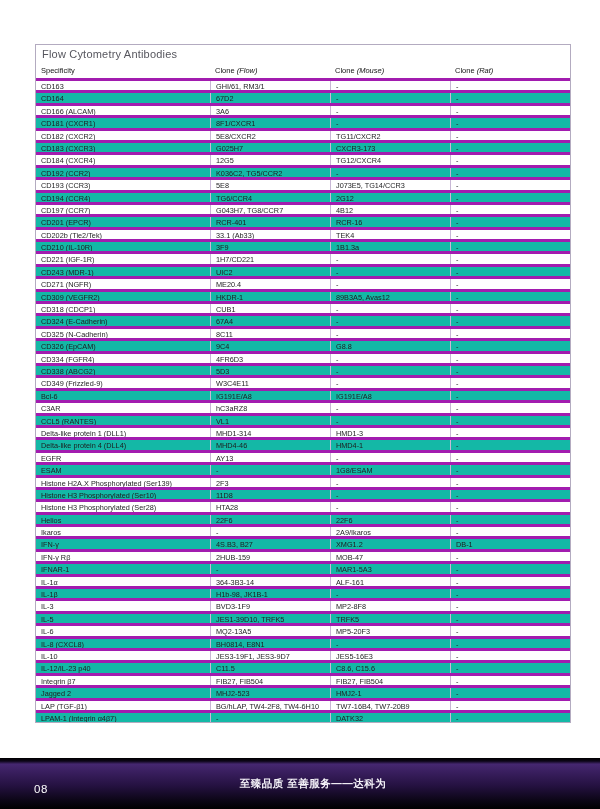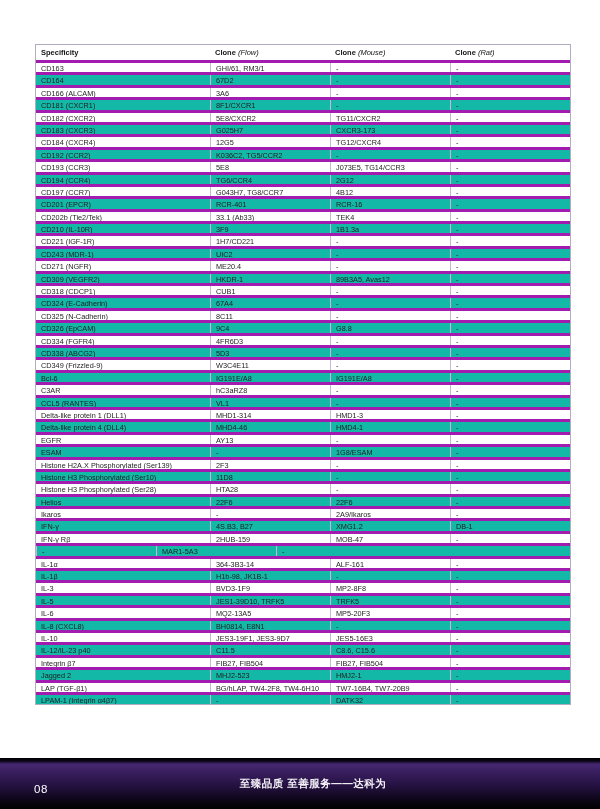--- a/index.html
+++ b/index.html
@@ -25,21 +25,21 @@
     font-size: 11px;
     color: #56565e;
     letter-spacing: 0.2px;
   }
   .header-row {
     display: flex;
     height: 15px;
     align-items: center;
   }
   .hcell { padding-left: 5px; font-size: 7.5px; color: #141414; white-space: nowrap; }
-  .hcell .hb { font-weight: bold; }
+  .hcell .hb { font-weight: normal; }
   .hcell .hq { font-style: italic; font-weight: normal; }
   .col0 { width: 174px; }
   .col1 { width: 120px; }
   .col2 { width: 120px; }
   .col3 { width: 120px; }
   .trow {
     display: flex;
     height: 12.4px;
     border-top: 3px solid #a21caf;
     background: #ffffff;
@@ -82,20 +82,21 @@
     font-size: 10.5px;
     font-weight: bold;
     color: #f4f2f8;
     letter-spacing: 0.5px;
   }
 </style>
 </head>
 <body>
 
 <div class="table-box">
+  <div class="table-title">Flow Cytometry Antibodies</div>
   <div class="header-row" id="header-row">
       <div class="hcell col0"><span class="hb">Specificity</span></div>
       <div class="hcell col1"><span class="hb">Clone</span><span class="hq"> (Flow)</span></div>
       <div class="hcell col2"><span class="hb">Clone</span><span class="hq"> (Mouse)</span></div>
       <div class="hcell col3"><span class="hb">Clone</span><span class="hq"> (Rat)</span></div>
     </div>
   <div id="data-rows">
       <div class="trow">
         <div class="tcell col0">CD163</div>
         <div class="tcell col1">GHI/61, RM3/1</div>
@@ -324,20 +325,21 @@
         <div class="tcell col2">XMG1.2</div>
         <div class="tcell col3">DB-1</div>
       </div>
       <div class="trow">
         <div class="tcell col0">IFN-γ Rβ</div>
         <div class="tcell col1">2HUB-159</div>
         <div class="tcell col2">MOB-47</div>
         <div class="tcell col3">-</div>
       </div>
       <div class="trow alt">
+        <div class="tcell col0">IFNAR-1</div>
         <div class="tcell col1">-</div>
         <div class="tcell col2">MAR1-5A3</div>
         <div class="tcell col3">-</div>
       </div>
       <div class="trow">
         <div class="tcell col0">IL-1α</div>
         <div class="tcell col1">364-3B3-14</div>
         <div class="tcell col2">ALF-161</div>
         <div class="tcell col3">-</div>
       </div>

